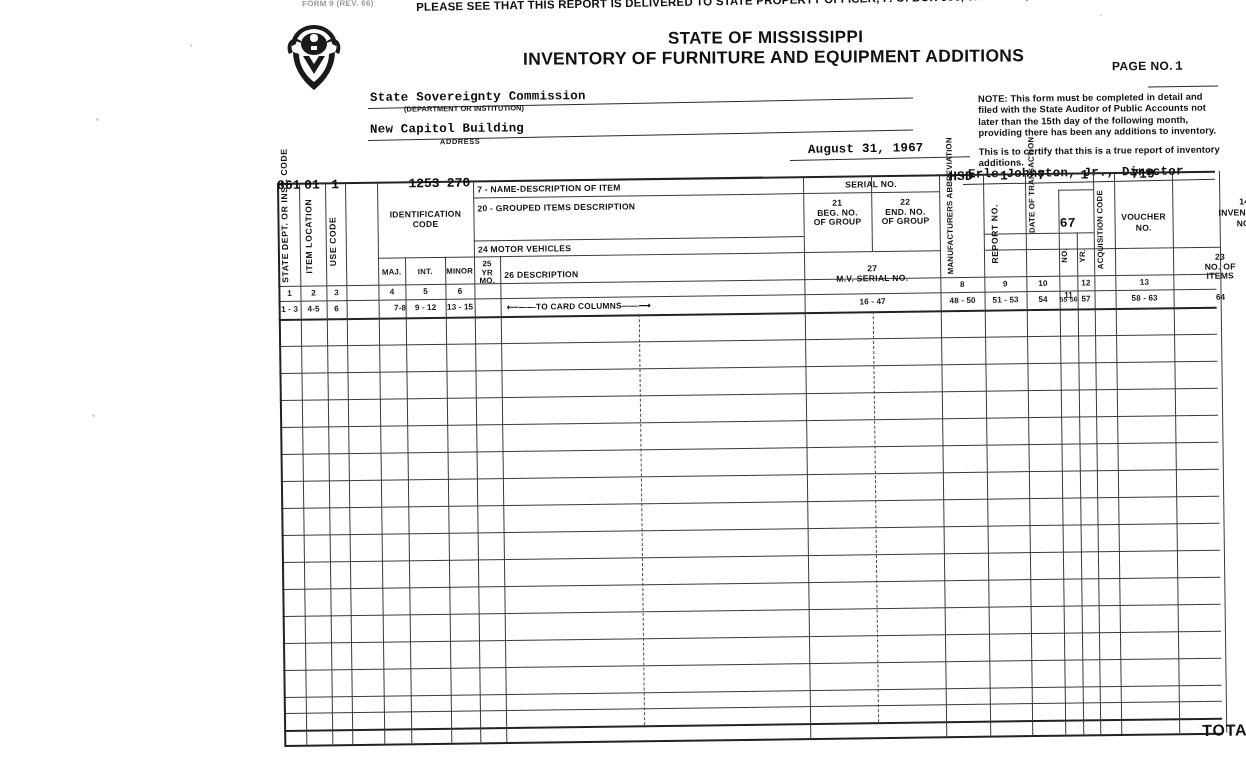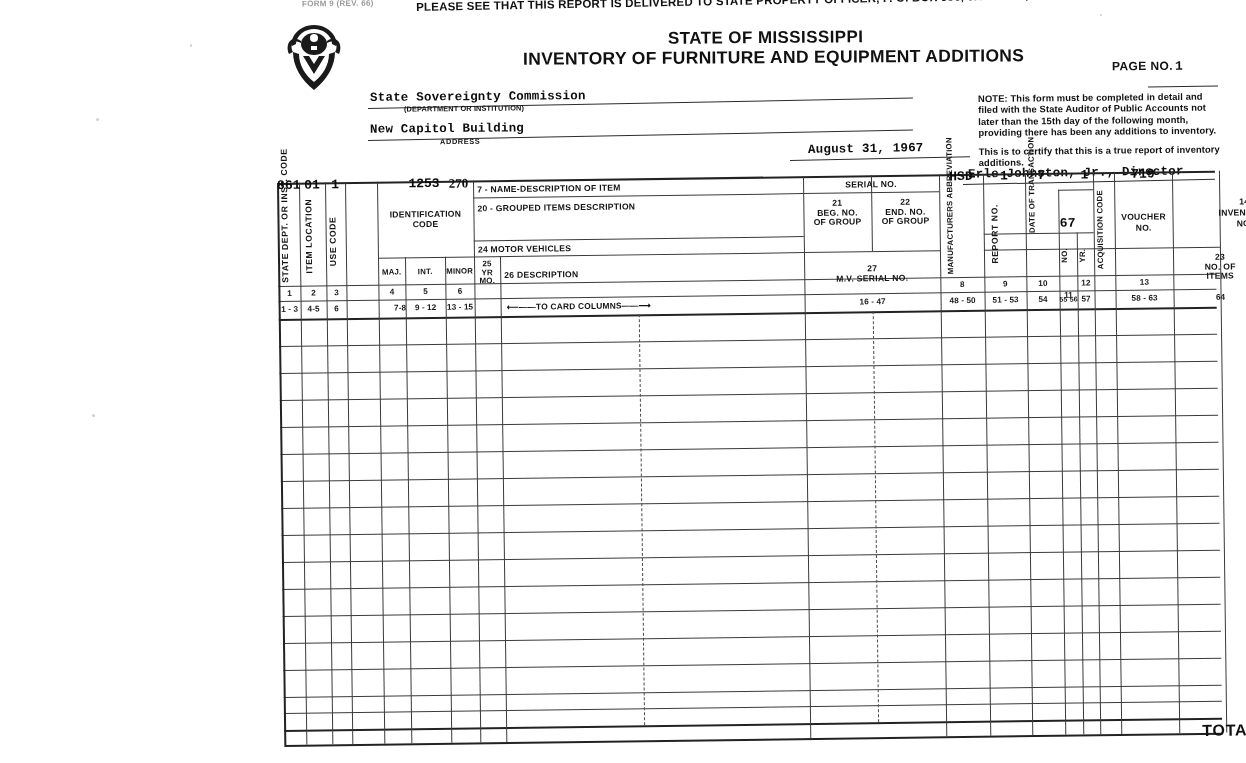--- a/index.html
+++ b/index.html
@@ -279,21 +279,21 @@
     <div class="cellnum" style="left:748px;top:122px;width:33px;">54</div>
     <div class="cellnum" style="left:779px;top:123px;width:22px;font-size:7px;">55 56</div>
     <div class="cellnum" style="left:799px;top:122px;width:17px;">57</div>
     <div class="cellnum" style="left:837px;top:122px;width:58px;">58 - 63</div>
     <div class="cellnum" style="left:896px;top:122px;width:92px;">64</div>
 
     <div class="entry" style="left:0px;top:-5px;width:22px;">861</div>
     <div class="entry" style="left:22px;top:-5px;width:26px;">01</div>
     <div class="entry" style="left:48px;top:-5px;width:20px;">1</div>
     <div class="entry" style="left:127px;top:-5px;width:40px;">1253</div>
-    <div class="entry" style="left:167px;top:-5px;width:29px;font-family:Liberation Serif, serif;">270</div>
+    <div class="entry" style="left:167px;top:-5px;width:29px;">270</div>
     <div class="entry" style="left:662px;top:-5px;width:44px;">HSD</div>
     <div class="entry" style="left:706px;top:-5px;width:42px;">1</div>
     <div class="entry" style="left:748px;top:-5px;width:33px;">7</div>
     <div class="entry" style="left:781px;top:-5px;width:18px;margin-top:48px;">67</div>
     <div class="entry" style="left:799px;top:-5px;width:17px;">1</div>
     <div class="entry" style="left:837px;top:-5px;width:58px;">719</div>
 
     <div class="total-lbl" style="left:918px;top:551px;">TOTAL</div>
 
   </div>

